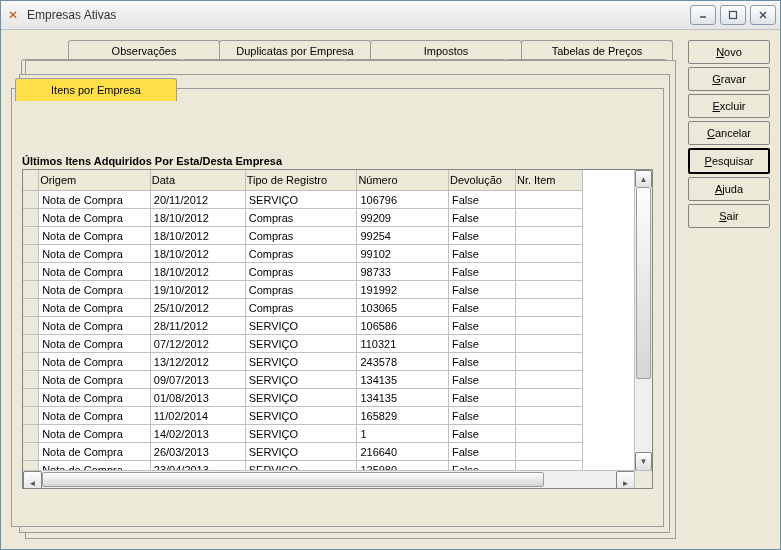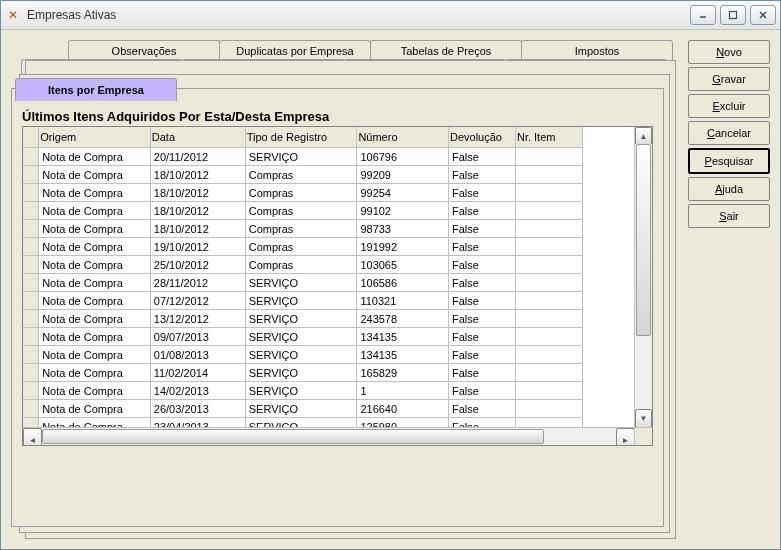--- a/index.html
+++ b/index.html
@@ -16,25 +16,25 @@
   .panel-layer{position:absolute;border:1px solid #9c9c9c;background:#ece9d8;}
   .l1{left:14px;top:20px;right:0;bottom:0;}
   .l2{left:8px;top:34px;right:6px;bottom:6px;}
   .l3{left:0;top:48px;right:12px;bottom:12px;}
   
   .tabs-row{position:absolute;left:18px;right:4px;display:flex;height:20px;}
   .tabs-row.top1{top:0;padding-left:39px;}
   .tabs-row.top2{top:19px;}
   .tabs-row.top3{top:38px;}
   .tab{flex:1;border:1px solid #9c9c9c;border-bottom:none;background:#ece9d8;border-top-left-radius:3px;border-top-right-radius:3px;display:flex;align-items:center;justify-content:center;margin-right:-1px;cursor:pointer;font-size:11px;}
-  .tab.active{background:#c4b5fd;font-weight:bold;z-index:5;position:relative;height:22px;text-align:right;}
+  .tab.active{background:#fde047;font-weight:normal;z-index:5;position:relative;height:22px;text-align:right;}
   .tab.disabled{color:#9a9a9a;}
   
   .content{position:absolute;left:10px;right:10px;top:20px;bottom:10px;}
-  .group-title{font-size:13px;font-weight:bold;margin-bottom:2px;}
+  .group-title{font-size:11px;font-weight:bold;margin-bottom:2px;margin-top:46px;}
   .grid-wrap{border:1px solid #848484;background:#fff;height:320px;box-sizing:border-box;position:relative;overflow:hidden;}
   table{border-collapse:collapse;width:560px;table-layout:fixed;}
   thead th{background:#ece9d8;border:1px solid #c0c0c0;border-top:none;font-weight:normal;text-align:left;height:18px;font-size:11px;position:sticky;top:0;}
   thead th:first-child{border-left:none;}
   tbody td{border:1px solid #c0c0c0;height:17px;padding:0 3px;font-size:11px;white-space:nowrap;overflow:hidden;}
   tbody td:first-child{background:#ece9d8;border-left:none;}
   .col-rowhdr{width:14px;}
   .col-origem{width:100px;}
   .col-data{width:85px;}
   .col-tipo{width:100px;}
@@ -85,22 +85,22 @@
         </div>
     </div>
   </div>
 
   <div class="client">
     <div class="left">
 
       <div class="tabs-row top1">
         <div class="tab">Observações</div>
         <div class="tab">Duplicatas por Empresa</div>
+        <div class="tab">Impostos</div>
         <div class="tab">Tabelas de Preços</div>
-        <div class="tab">Impostos</div>
       </div>
       <div class="tabs-row top2" style="left:10px;right:10px;">
         <div class="tab">Principais</div>
         <div class="tab">Específicos</div>
         <div class="tab">Endereços</div>
         <div class="tab">Contatos</div>
       </div>
       <div class="tabs-row top3" style="left:4px;right:16px;">
         <div class="tab active" style="flex:0 0 160px;">Itens por Empresa</div>
         <div class="tab disabled">Determinação de CFOPs</div>

